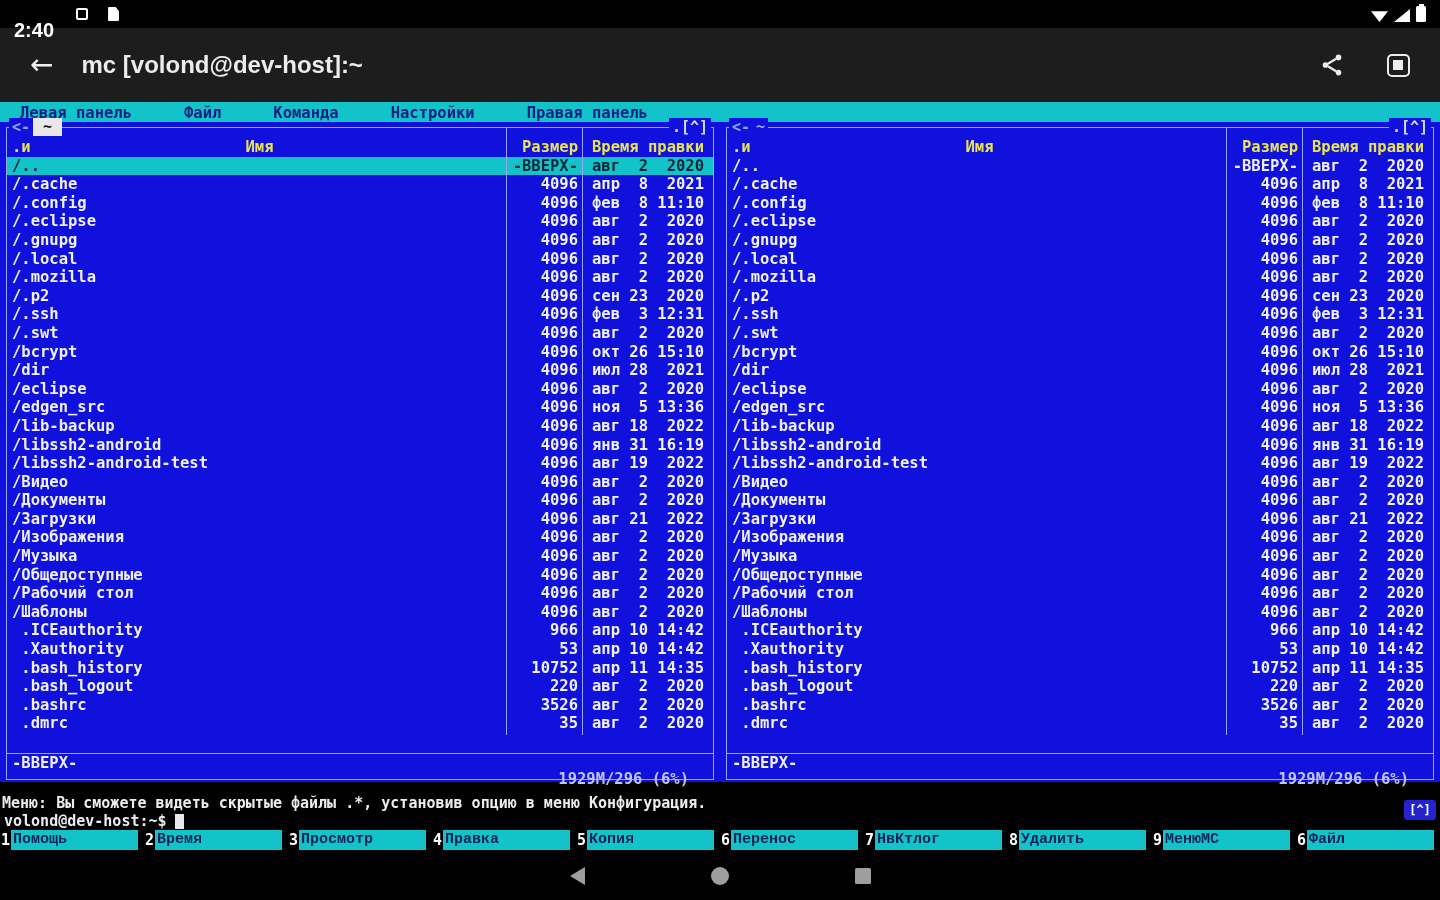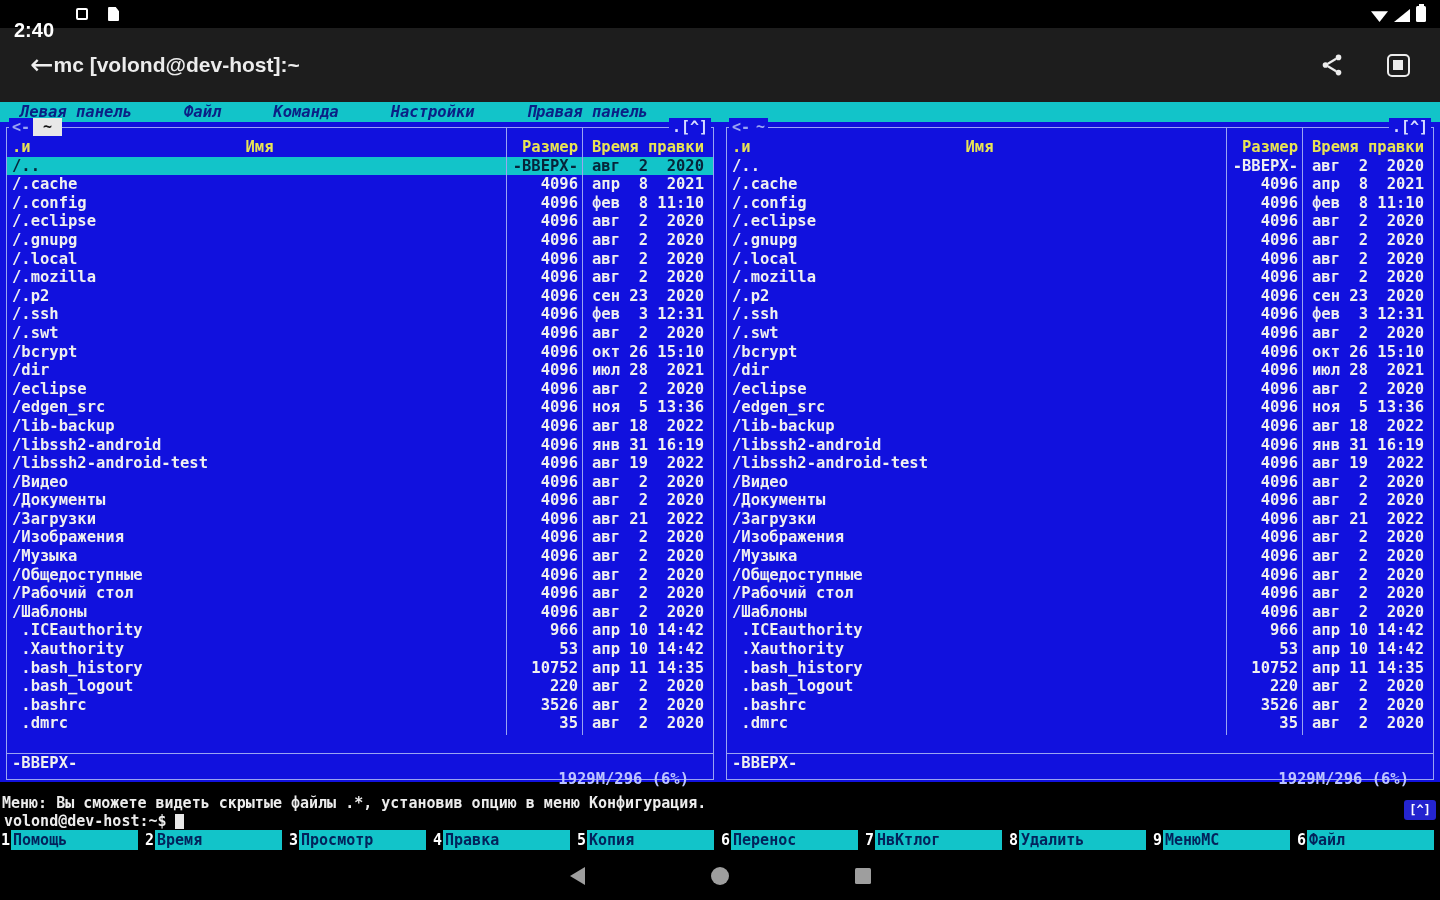--- a/index.html
+++ b/index.html
@@ -23,29 +23,29 @@
   .notif-doc{width:11px;height:14px;background:#fff;border-radius:1px;clip-path:polygon(0 0,70% 0,100% 30%,100% 100%,0 100%);}
   .status-right{margin-left:auto;display:flex;align-items:flex-end;gap:6px;}
   .wifi-shape{width:17px;height:13px;background:#fff;clip-path:polygon(0 18%,100% 18%,50% 100%);}
   .signal-shape{width:16px;height:13px;background:#fff;clip-path:polygon(100% 0,100% 100%,0 100%);}
   .battery-shape{width:10px;height:16px;background:#fff;border-radius:1.5px;position:relative;}
   .battery-shape::before{content:"";position:absolute;top:-2px;left:2.5px;width:5px;height:2px;background:#fff;}
 
   
   .app-bar{height:74px;background:#1d1d1d;display:flex;align-items:center;padding:0 30px;}
   .back-btn{color:#eee;font-size:28px;font-family:"DejaVu Sans",sans-serif;cursor:pointer;line-height:1;}
-  .app-title{color:#ececec;font-family:"Liberation Sans",sans-serif;font-weight:bold;font-size:21px;}
+  .app-title{color:#ececec;font-family:"Liberation Sans",sans-serif;font-weight:bold;font-size:24px;margin-left:28px;}
   .appbar-actions{margin-left:auto;display:flex;align-items:center;gap:42px;}
   .share-icon svg{display:block;}
   .stop-icon{width:23px;height:23px;border:2.5px solid #ececec;border-radius:5px;position:relative;}
   .stop-icon::after{content:"";position:absolute;left:4px;top:4px;width:10px;height:10px;background:#ececec;}
 
   
-  .menu-bar{height:20px;background:var(--cyan);display:flex;align-items:center;gap:52px;padding-left:20px;
-            font-size:15.5px;font-weight:bold;color:var(--menutext);font-style:italic;}
+  .menu-bar{height:20px;background:var(--cyan);display:flex;align-items:flex-end;gap:52px;padding-left:20px;
+            font-size:15.5px;font-weight:bold;color:var(--menutext);}
   .menu-item{white-space:pre;cursor:pointer;}
 
   
   .panels-area{height:660px;background:var(--blue);display:flex;gap:12px;padding:5px 6px 0 6px;}
   .panel{flex:1;height:653px;border:1px solid var(--frame);position:relative;display:flex;flex-direction:column;padding-top:10px;}
   .vline{position:absolute;top:0;bottom:44px;width:1px;background:var(--frame);}
   .vline.v1{right:206px;}
   .vline.v2{right:130px;}
   .ptop{position:absolute;top:-10px;font-size:15px;font-weight:bold;line-height:18px;background:var(--blue);padding:0 3px;color:var(--frame);}
   .ptop.hist{left:2px;}
@@ -69,21 +69,21 @@
 
   
   .hint-line{height:18px;line-height:18px;background:#000;color:#ececec;font-size:15px;font-weight:bold;padding-left:2px;white-space:pre;}
   .cmd-line{height:18px;line-height:18px;background:#000;color:#ececec;font-size:15px;font-weight:bold;padding-left:4px;display:flex;align-items:center;}
   .cursor-block{display:inline-block;width:9px;height:15px;background:#e8e8e8;margin-left:8px;}
 
   
   .fn-bar{height:20px;background:#000;display:flex;}
   .fkey{width:144px;display:flex;font-size:15px;font-weight:bold;cursor:pointer;}
   .fkey .num{color:#fff;background:#000;line-height:20px;padding:0 1px;}
-  .fkey .lbl{flex:1;background:var(--cyan);color:#03225a;line-height:20px;padding-left:2px;margin-right:6px;white-space:pre;overflow:hidden;}
+  .fkey .lbl{flex:1;background:var(--cyan);color:#03225a;line-height:20px;padding-left:2px;margin-right:6px;white-space:pre;overflow:hidden;font-family:Liberation Mono, monospace;}
 
   
   .nav-bar{height:52px;background:#000;display:flex;align-items:center;justify-content:center;gap:126px;}
   .nav-back{width:0;height:0;border-top:9px solid transparent;border-bottom:9px solid transparent;border-right:15px solid #9e9e9e;cursor:pointer;}
   .nav-home{width:18px;height:18px;border-radius:50%;background:#9e9e9e;cursor:pointer;}
   .nav-recents{width:16px;height:16px;background:#9e9e9e;border-radius:1.5px;cursor:pointer;}
 
   
   .scroll-badge{position:absolute;top:800px;right:4px;width:32px;height:20px;background:#2424cf;border-radius:3px;
                 color:#fff;font-size:12px;font-weight:bold;text-align:center;line-height:20px;}

